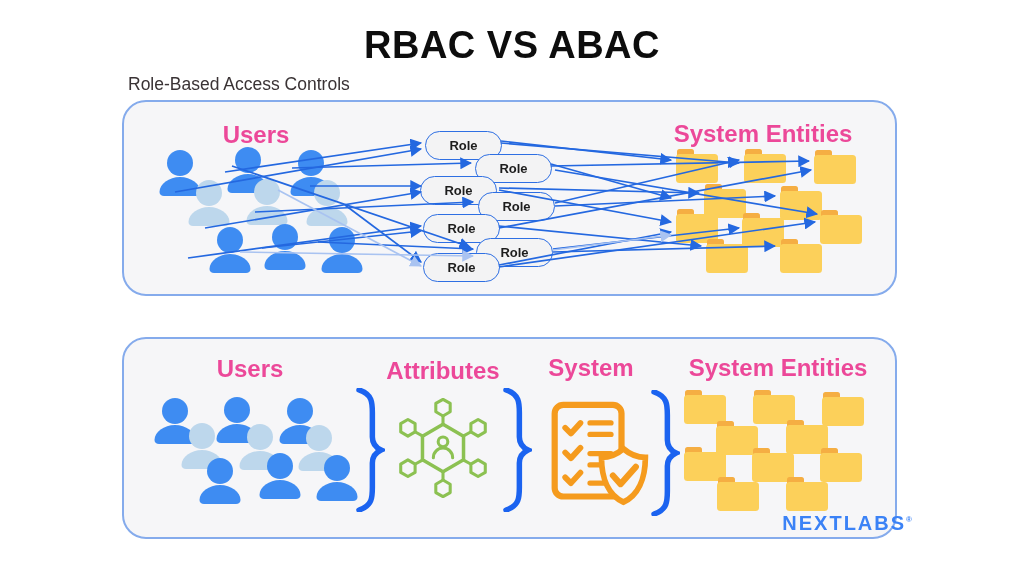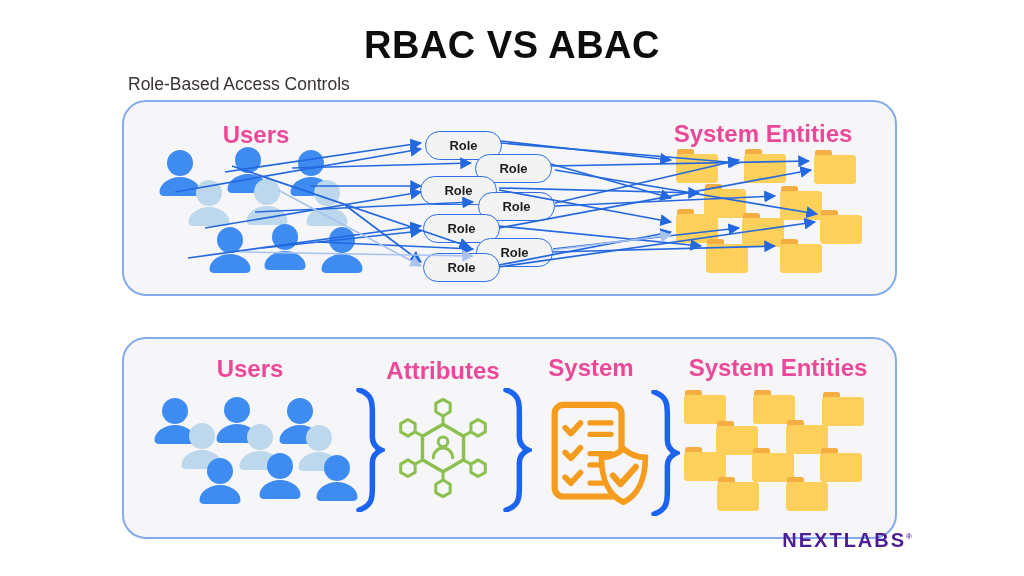--- a/index.html
+++ b/index.html
@@ -26,22 +26,22 @@
     position:absolute;width:77px;height:29px;border-radius:15px;
     background:#f3f3f4;border:1.6px solid #2e6fe3;box-sizing:border-box;
     display:flex;align-items:center;justify-content:center;
     font-size:13px;font-weight:bold;color:#1d1d1d;
   }
   .folder{position:absolute;width:42px;height:34px;}
   .brace{position:absolute;}
   .bigicon{position:absolute;}
   #arrow-layer{position:absolute;left:0;top:0;pointer-events:none;}
   .logo{
-    position:absolute;right:112px;top:529px;
-    font-size:20px;font-weight:bold;letter-spacing:2px;color:#4c1d95;
+    position:absolute;right:112px;top:512px;
+    font-size:20px;font-weight:bold;letter-spacing:2px;color:#3b82f6;
   }
   .logo sup{font-size:8px;letter-spacing:0;}
 </style>
 </head>
 <body>
 
 <div id="stage">
 
   <div class="main-title">RBAC VS ABAC</div>
 

